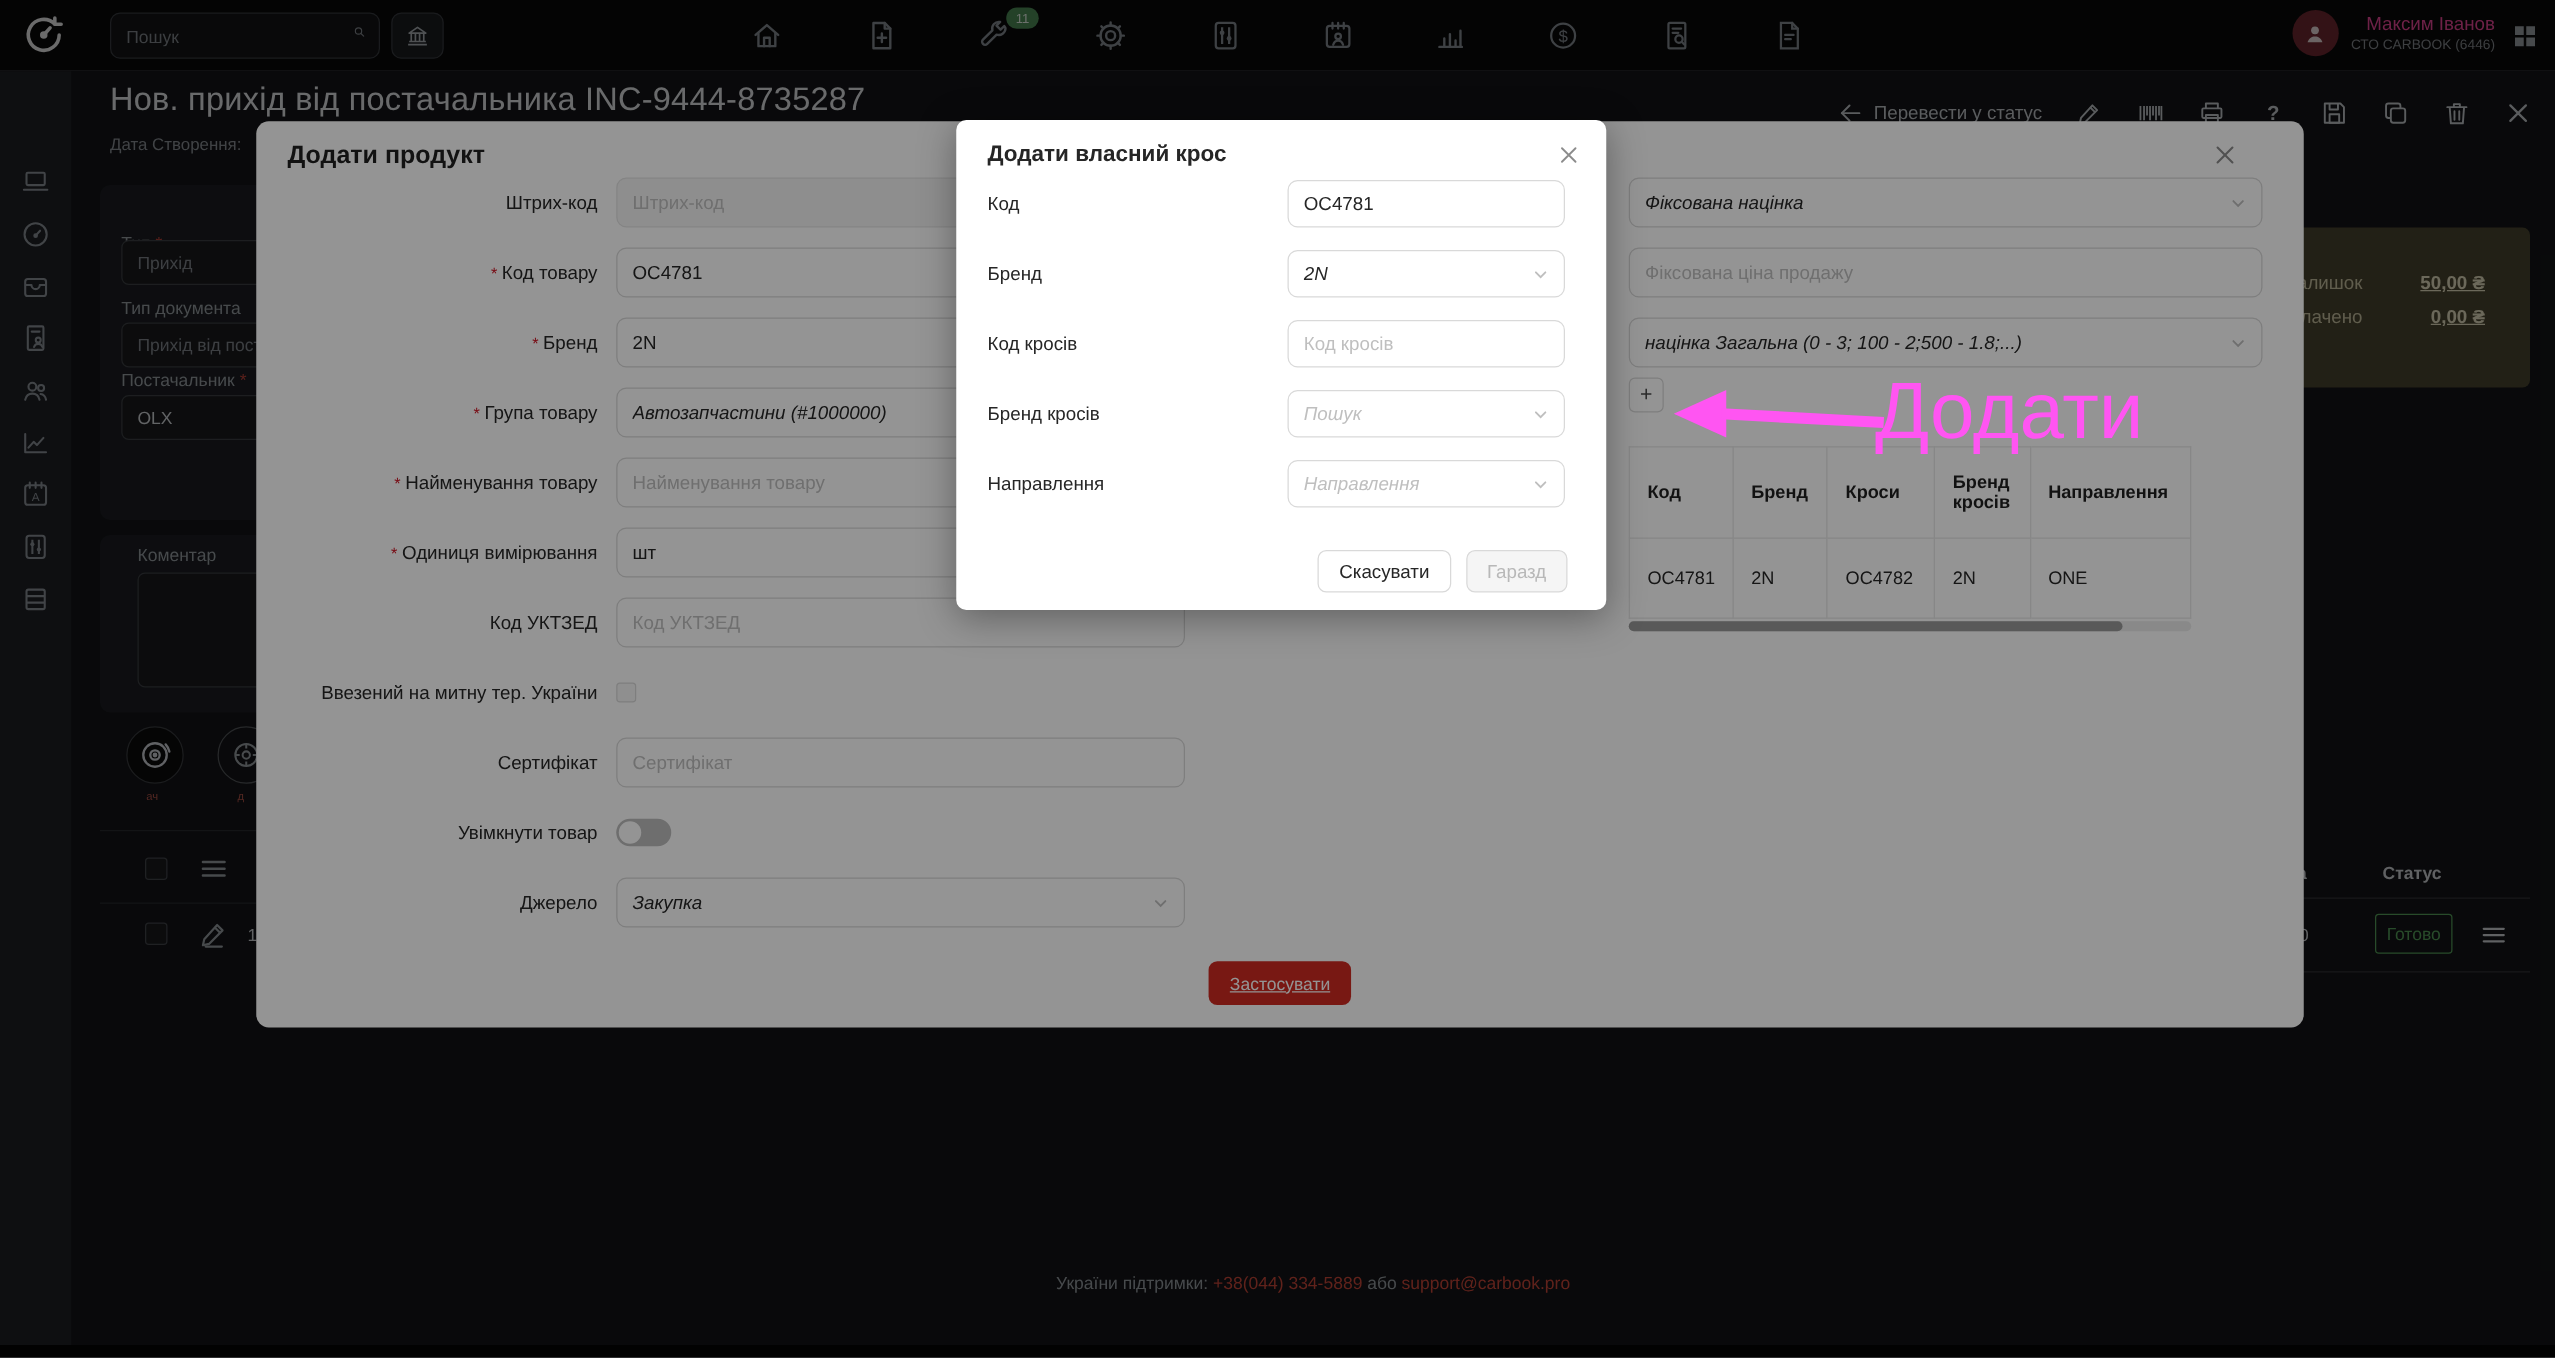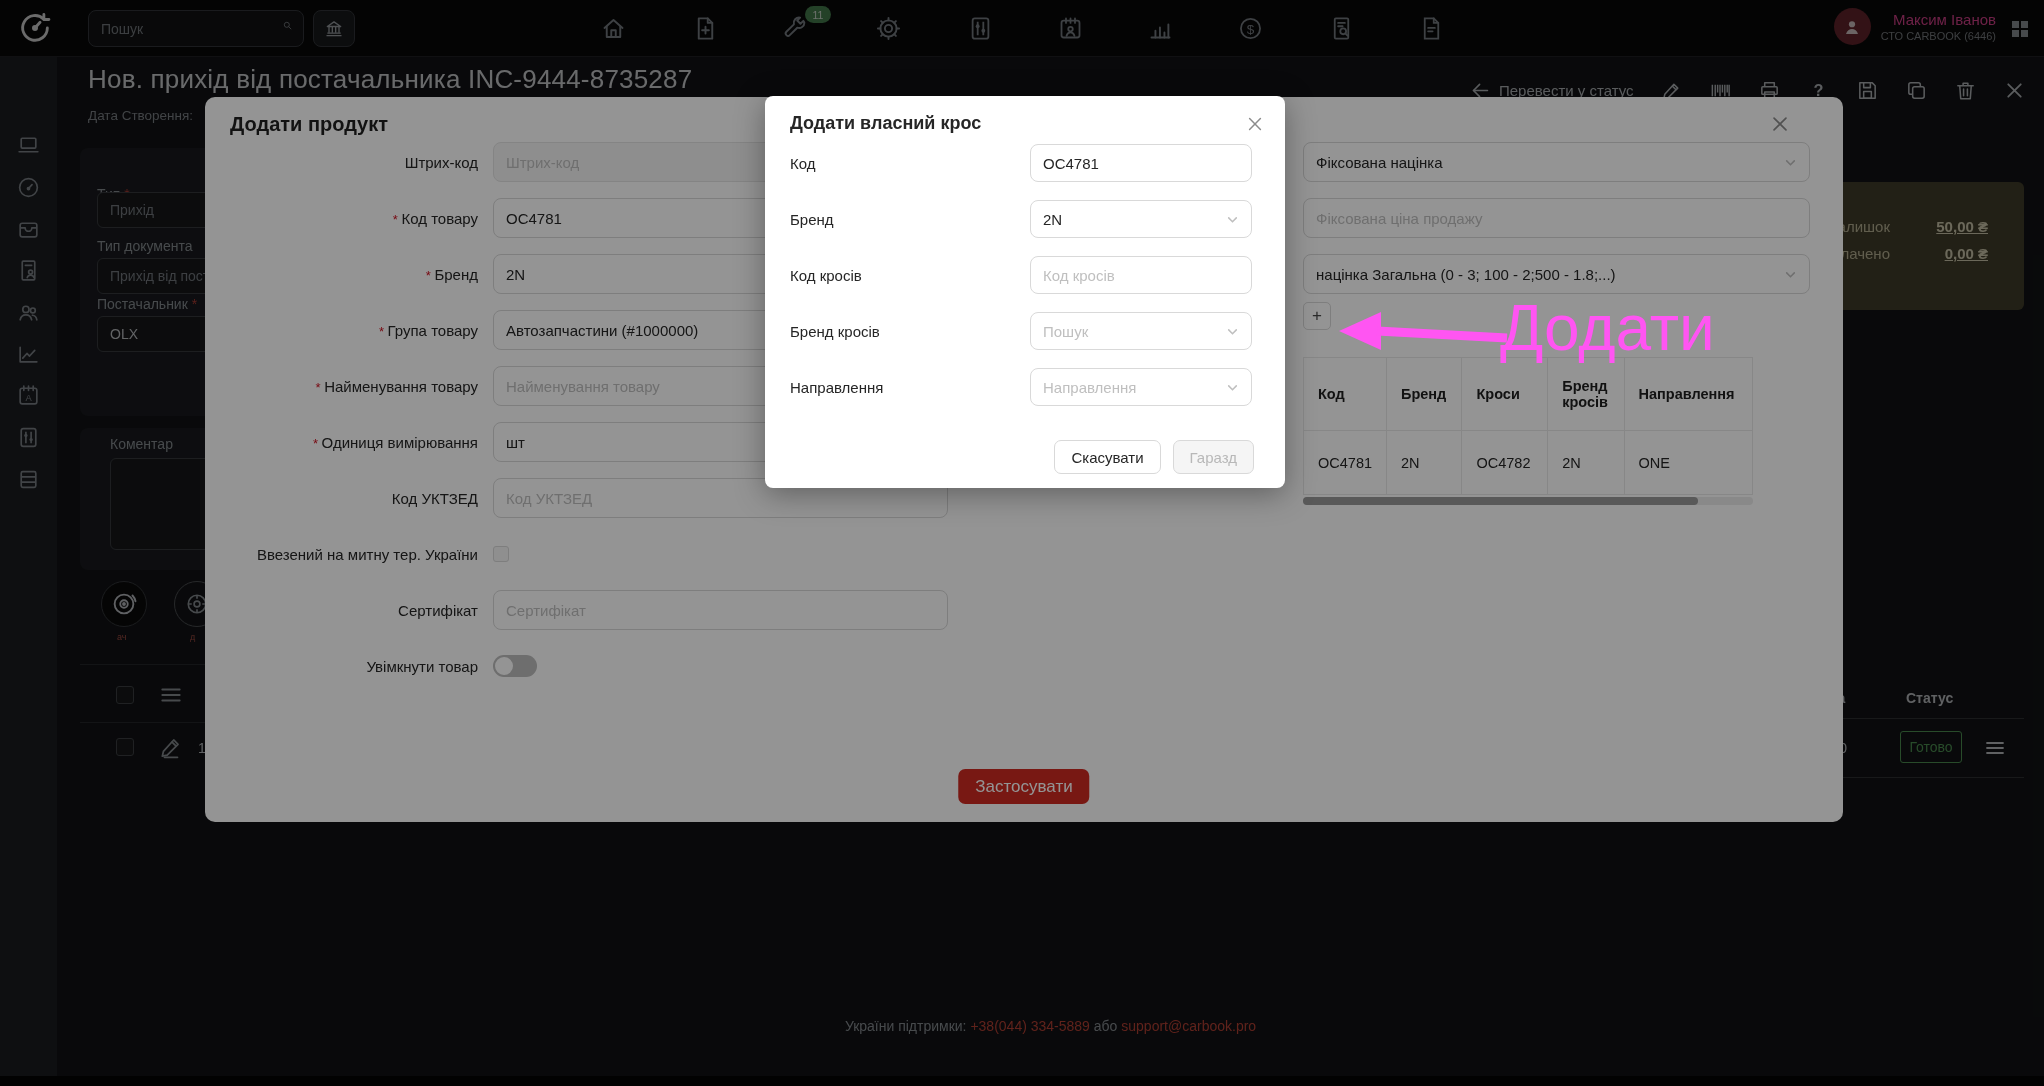--- a/index.html
+++ b/index.html
@@ -76,35 +76,35 @@
   .modal-close{position:absolute;width:22px;height:22px;color:#8c8c8c;cursor:pointer;}
   #m1-form{position:absolute;left:25px;top:45px;width:750px;}
   .m1-row{display:flex;margin-bottom:16px;height:40px;}
   .m1-lbl{width:248px;text-align:right;font-size:15px;color:#262626;align-self:center;white-space:nowrap;}
   .req::before{content:"* ";color:#cf1322;font-size:13px;}
   .m1-ctl{margin-left:15px;width:455px;}
   .inp{width:100%;height:40px;border:1px solid #d9d9d9;border-radius:8px;background:#fff;font-size:15px;color:#262626;padding:0 12px;font-family:inherit;outline:none;}
   .inp::placeholder{color:#bfbfbf;}
   .inp.disabled{background:#f5f5f5;border-color:#e3e3e3;}
   .select{height:40px;border:1px solid #d9d9d9;border-radius:8px;background:#fff;display:flex;align-items:center;padding:0 12px;font-size:15px;color:#262626;cursor:pointer;}
-  .select .sel-txt{flex:1;white-space:nowrap;overflow:hidden;}
+  .select .sel-txt{flex:1;white-space:nowrap;overflow:hidden;font-style:italic;}
   .select .ph{color:#bfbfbf;}
   .chev{width:13px;height:13px;color:#bfbfbf;flex:none;}
   .checkbox{width:16px;height:16px;border:1px solid #d9d9d9;border-radius:3px;background:#f7f7f7;margin-top:12px;cursor:pointer;}
   .toggle{width:44px;height:22px;border-radius:11px;background:#bdbdbd;margin-top:9px;position:relative;cursor:pointer;}
   .toggle .knob{position:absolute;left:2px;top:2px;width:18px;height:18px;border-radius:50%;background:#fff;}
   #m1-right{position:absolute;left:1098px;top:45px;width:507px;}
   #m1-right .gap{height:16px;}
   #plus-btn{width:28px;height:28px;border:1px solid #d9d9d9;border-radius:5px;background:#fff;font-size:17px;color:#4a4a4a;display:flex;align-items:center;justify-content:center;cursor:pointer;margin-top:8px;}
   #cross-table{margin-top:27px;width:450px;border-collapse:collapse;font-size:14.5px;color:#262626;}
   #cross-table th{font-weight:600;text-align:left;padding:12px 14px;border:1px solid #e8e8e8;height:73px;color:#1f1f1f;}
   #cross-table td{padding:12px 14px;border:1px solid #e8e8e8;height:64px;}
   #scrollbar{margin-top:2px;width:450px;height:8px;background:#ececec;border-radius:4px;position:relative;}
   #scroll-thumb{position:absolute;left:0;top:0;width:395px;height:8px;border-radius:4px;background:#999;cursor:grab;}
-  #apply-btn{position:absolute;left:50%;transform:translateX(-50%);bottom:18px;height:35px;padding:0 17px;background:var(--accent-red);color:#fff;border:none;border-radius:7px;font-size:17px;font-family:inherit;cursor:pointer;}
+  #apply-btn{position:absolute;left:50%;transform:translateX(-50%);bottom:18px;height:35px;padding:0 17px;background:var(--accent-red);color:#fff;border:none;border-radius:7px;font-size:14px;font-family:inherit;cursor:pointer;text-decoration:underline;}
   
   #modal2{position:absolute;left:765px;top:96px;width:520px;height:392px;background:#fff;border-radius:8px;box-shadow:0 6px 30px rgba(0,0,0,.35);z-index:5;}
   #m2-title{position:absolute;left:25px;top:17px;font-size:18px;font-weight:600;color:#262626;}
   #m2-form{position:absolute;left:25px;top:48px;width:462px;}
   .m2-row{display:flex;margin-bottom:18px;height:38px;align-items:center;}
   .m2-lbl{flex:1;font-size:15px;color:#262626;}
   .m2-ctl{width:222px;}
   .m2-ctl .inp,.m2-ctl .select{height:38px;}
   #m2-buttons{position:absolute;right:31px;bottom:14px;display:flex;gap:12px;}
   .btn{height:34px;border-radius:7px;font-size:15px;font-family:inherit;cursor:pointer;display:flex;align-items:center;justify-content:center;padding:0 16px;}
@@ -504,20 +504,33 @@
         <span class="m1-lbl">Сертифікат</span>
         <span class="m1-ctl"><input class="inp" placeholder="Сертифікат" style=""></span>
       </div>
       <div class="m1-row">
         <span class="m1-lbl">Увімкнути товар</span>
         <span class="m1-ctl">
             <div class="toggle">
               <span class="knob"></span>
             </div>
           </span>
+      </div>
+      <div class="m1-row">
+        <span class="m1-lbl">Джерело</span>
+        <span class="m1-ctl">
+          <div class="select">
+            <span class="sel-txt">Закупка</span>
+            <span class="chev">
+                <svg class="ic" viewBox="0 0 12 12" fill="none" stroke="currentColor" stroke-width="1.4" stroke-linecap="round">
+                  <path d="M2.5 4.5 6 8l3.5-3.5"></path>
+                </svg>
+              </span>
+          </div>
+        </span>
       </div>
     </div>
 
     <div id="m1-right">
       <div class="select">
         <span class="sel-txt">Фіксована націнка</span>
         <span class="chev">
             <svg class="ic" viewBox="0 0 12 12" fill="none" stroke="currentColor" stroke-width="1.4" stroke-linecap="round">
               <path d="M2.5 4.5 6 8l3.5-3.5"></path>
             </svg>

